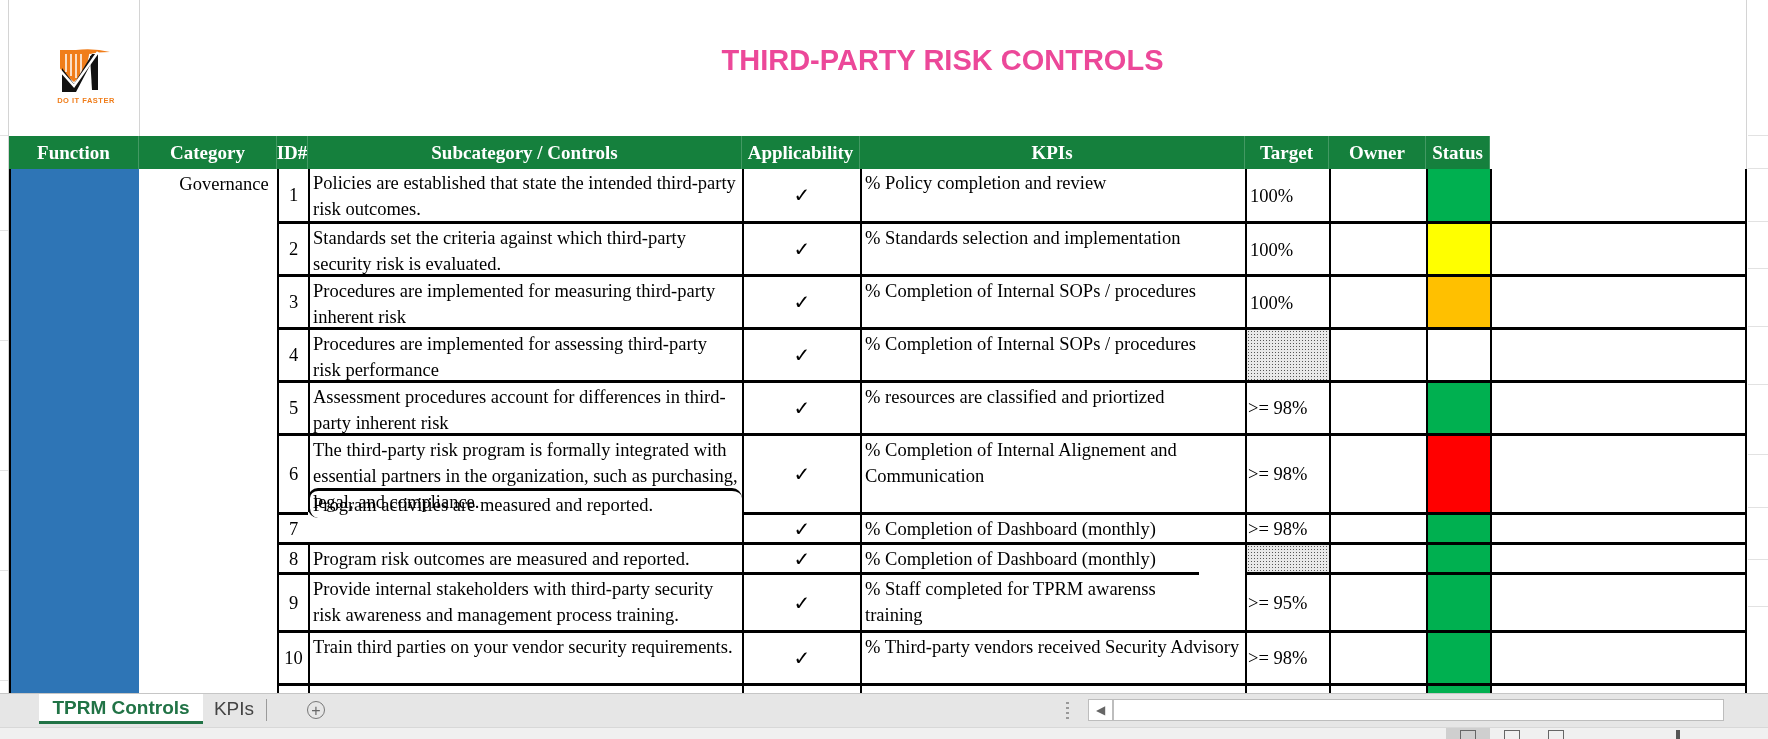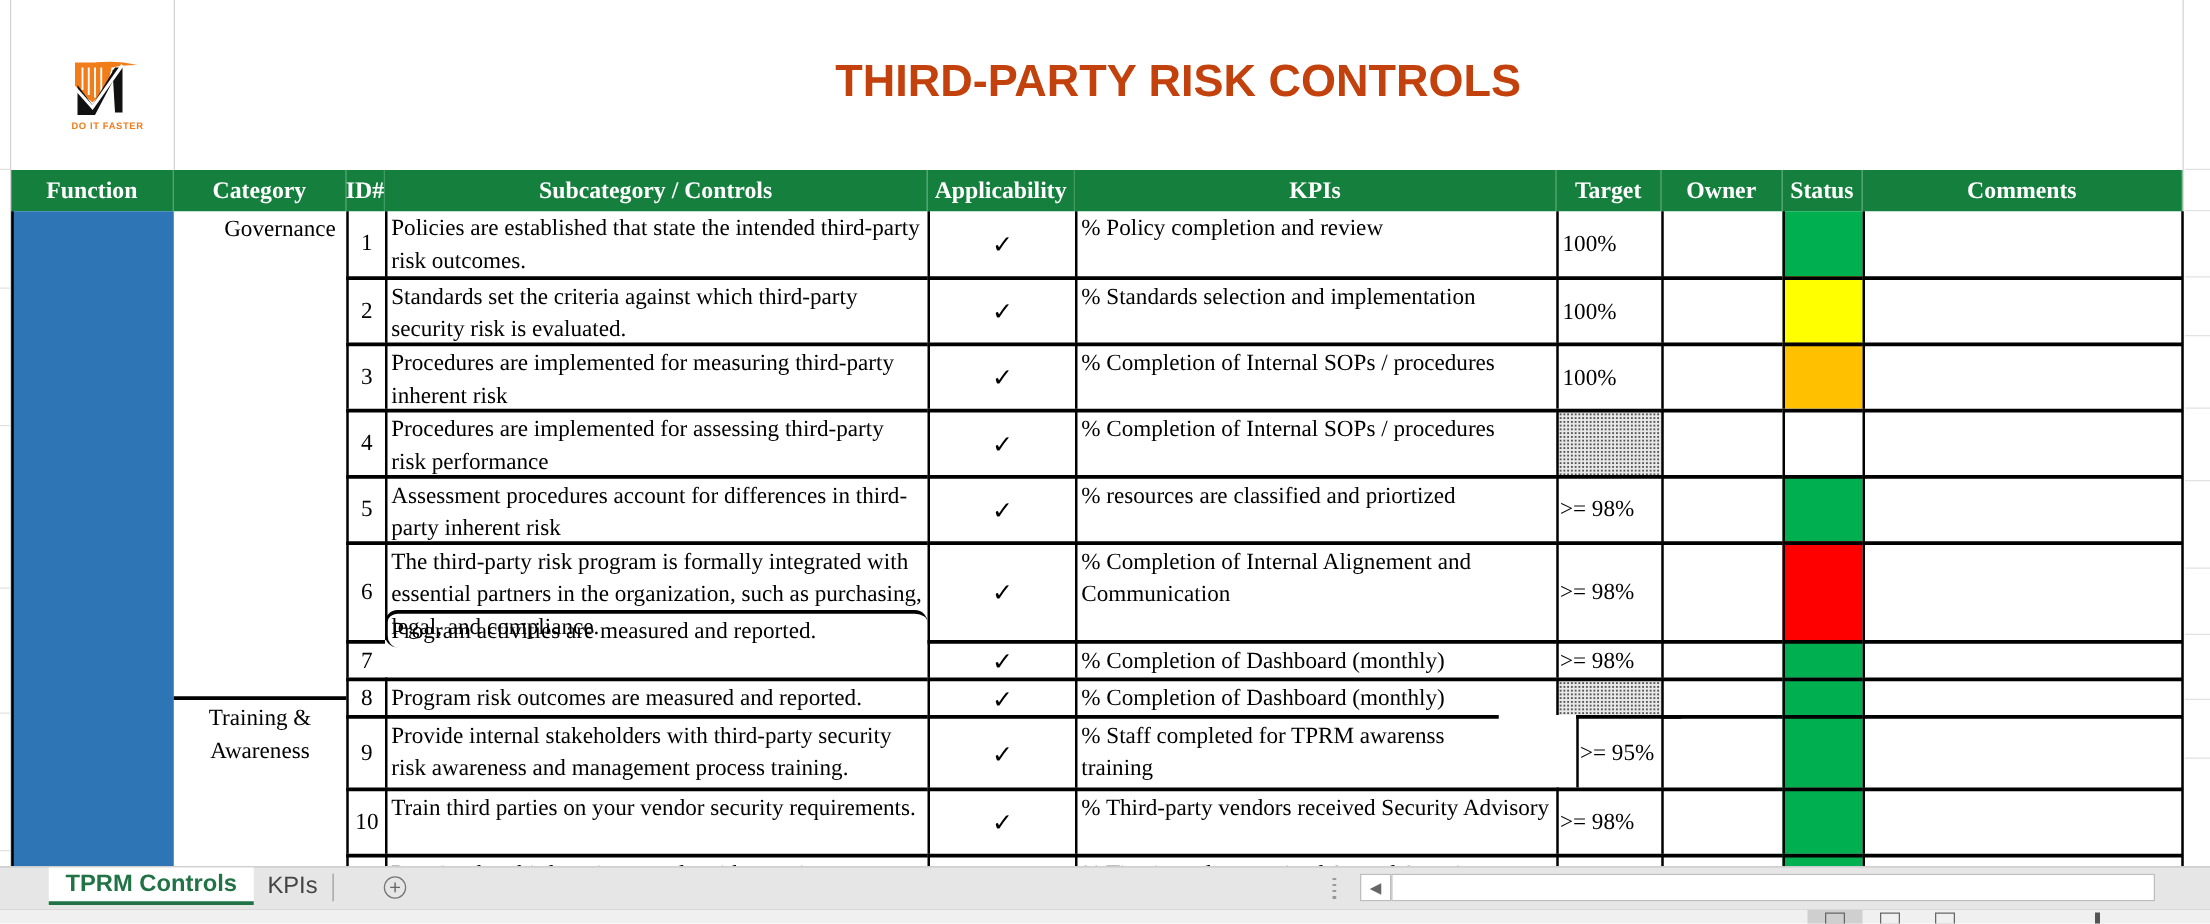--- a/index.html
+++ b/index.html
@@ -2,21 +2,21 @@
 <html><head>
 <meta charset="utf-8">
 <style>
   html, body { margin:0; padding:0; }
   body { width:1768px; height:739px; overflow:hidden; background:#ffffff; position:relative; font-family:"Liberation Serif", serif; }
   .grid-bg { position:absolute; left:0; top:0; width:1768px; height:693px; background:#fff; overflow:hidden; }
   .gridline-v { position:absolute; top:0; width:1px; background:#d4d4d4; }
   .gridline-h { position:absolute; left:0; height:1px; background:#e2e2e2; }
   .logo { position:absolute; left:46px; top:46px; width:80px; height:62px; }
   .logo-text { position:absolute; left:0; top:50px; width:80px; text-align:center; font-family:"Liberation Sans", sans-serif; font-weight:bold; font-size:7.5px; color:#f07d1a; letter-spacing:0.5px; }
-  .title { position:absolute; left:139px; width:1607px; top:44px; text-align:center; font-family:"Liberation Sans", sans-serif; font-weight:bold; font-size:36px; color:#c2410c; letter-spacing:0px; }
+  .title { position:absolute; left:139px; width:1607px; top:44px; text-align:center; font-family:"Liberation Sans", sans-serif; font-weight:bold; font-size:29px; color:#ec4899; letter-spacing:0px; }
   .hdr { position:absolute; top:136px; height:33px; background:#15803d; color:#fff; font-weight:bold; font-size:19px; display:flex; align-items:center; justify-content:center; box-sizing:border-box; border-right:1px solid #ffffff33; }
   .cell { position:absolute; box-sizing:border-box; font-size:18.5px; color:#000; line-height:26px; }
   .bt { border-top:3px solid #000; }
   .bl { border-left:2px solid #000; }
   .txt { padding:1px 3px 0 3px; }
   .vc { display:flex; align-items:center; }
   .hc { justify-content:center; }
   .func-col { position:absolute; left:9px; top:169px; width:130px; height:524px; background:#2e75b6; border-left:2px solid #000; box-sizing:border-box; }
   .hatch { background-color:#e8e8e8; background-image: radial-gradient(#555 0.8px, transparent 0.9px); background-size:3px 3px; }
   .check { font-family:"DejaVu Sans", sans-serif; font-size:20px; font-weight:bold; }
@@ -78,26 +78,24 @@
 
   <div class="hdr" style="left:9px;width:130px;">Function</div>
   <div class="hdr" style="left:139px;width:138px;">Category</div>
   <div class="hdr" style="left:277px;width:31px;">ID#</div>
   <div class="hdr" style="left:308px;width:434px;">Subcategory / Controls</div>
   <div class="hdr" style="left:742px;width:118px;">Applicability</div>
   <div class="hdr" style="left:860px;width:385px;">KPIs</div>
   <div class="hdr" style="left:1245px;width:84px;">Target</div>
   <div class="hdr" style="left:1329px;width:97px;">Owner</div>
   <div class="hdr" style="left:1426px;width:64px;">Status</div>
-  <div class="hdr" style="left:1490px;width:256px;">Comments</div>
 
   <div class="func-col"></div>
 
   <div class="cell bt" style="left:139px;top:169px;width:138px;height:390px;border-top:none;text-align:center;padding-top:2px;padding-left:32px;">Governance</div>
-  <div class="cell bt" style="left:139px;top:557px;width:138px;height:136px;text-align:center;padding:2px 14px 0 14px;">Training &amp; Awareness</div>
 
   <div style="position:absolute;left:1745px;top:169px;width:2px;height:524px;background:#000;"></div>
 
   <div>
     <div class="cell bl vc hc" style="left:277px;top:169px;width:31px;height:52px;">1</div>
     <div class="cell bl txt" style="left:308px;top:169px;width:434px;height:52px;">Policies are established that state the intended third-party risk outcomes.</div>
     <div class="cell bl vc hc check" style="left:742px;top:169px;width:118px;height:52px;">✓</div>
     <div class="cell bl txt" style="left:860px;top:169px;width:385px;height:52px;">% Policy completion and review</div>
     <div class="cell bl vc txt" style="left:1245px;top:169px;width:84px;height:52px;">100%</div>
     <div class="cell bl" style="left:1329px;top:169px;width:97px;height:52px;"></div>
@@ -180,21 +178,21 @@
     <div class="cell bl bt" style="left:1329px;top:542px;width:97px;height:30px;"></div>
     <div class="cell bl bt" style="left:1426px;top:542px;width:64px;height:30px;background:#00b050;"></div>
     <div class="cell bl bt" style="left:1490px;top:542px;width:256px;height:30px;"></div>
   </div>
 
   <div>
     <div class="cell bl bt vc hc" style="left:277px;top:572px;width:31px;height:58px;">9</div>
     <div class="cell bl bt txt" style="left:308px;top:572px;width:434px;height:58px;">Provide internal stakeholders with third-party security risk awareness and management process training.</div>
     <div class="cell bl bt vc hc check" style="left:742px;top:572px;width:118px;height:58px;">✓</div>
     <div class="cell bl bt txt" style="left:860px;top:572px;width:339px;height:58px;">% Staff completed for TPRM awarenss training</div>
-    <div class="cell bl bt vc" style="left:1245px;top:572px;width:84px;height:58px;padding-left:1px;margin-left:16px;">&gt;= 95%</div>
+    <div class="cell bl bt vc" style="left:1245px;top:572px;width:84px;height:58px;padding-left:1px;">&gt;= 95%</div>
     <div class="cell bl bt" style="left:1329px;top:572px;width:97px;height:58px;"></div>
     <div class="cell bl bt" style="left:1426px;top:572px;width:64px;height:58px;background:#00b050;"></div>
     <div class="cell bl bt" style="left:1490px;top:572px;width:256px;height:58px;"></div>
   </div>
 
   <div>
     <div class="cell bl bt vc hc" style="left:277px;top:630px;width:31px;height:53px;">10</div>
     <div class="cell bl bt txt" style="left:308px;top:630px;width:434px;height:53px;">Train third parties on your vendor security requirements.</div>
     <div class="cell bl bt vc hc check" style="left:742px;top:630px;width:118px;height:53px;">✓</div>
     <div class="cell bl bt txt" style="left:860px;top:630px;width:385px;height:53px;">% Third-party vendors received Security Advisory</div>

